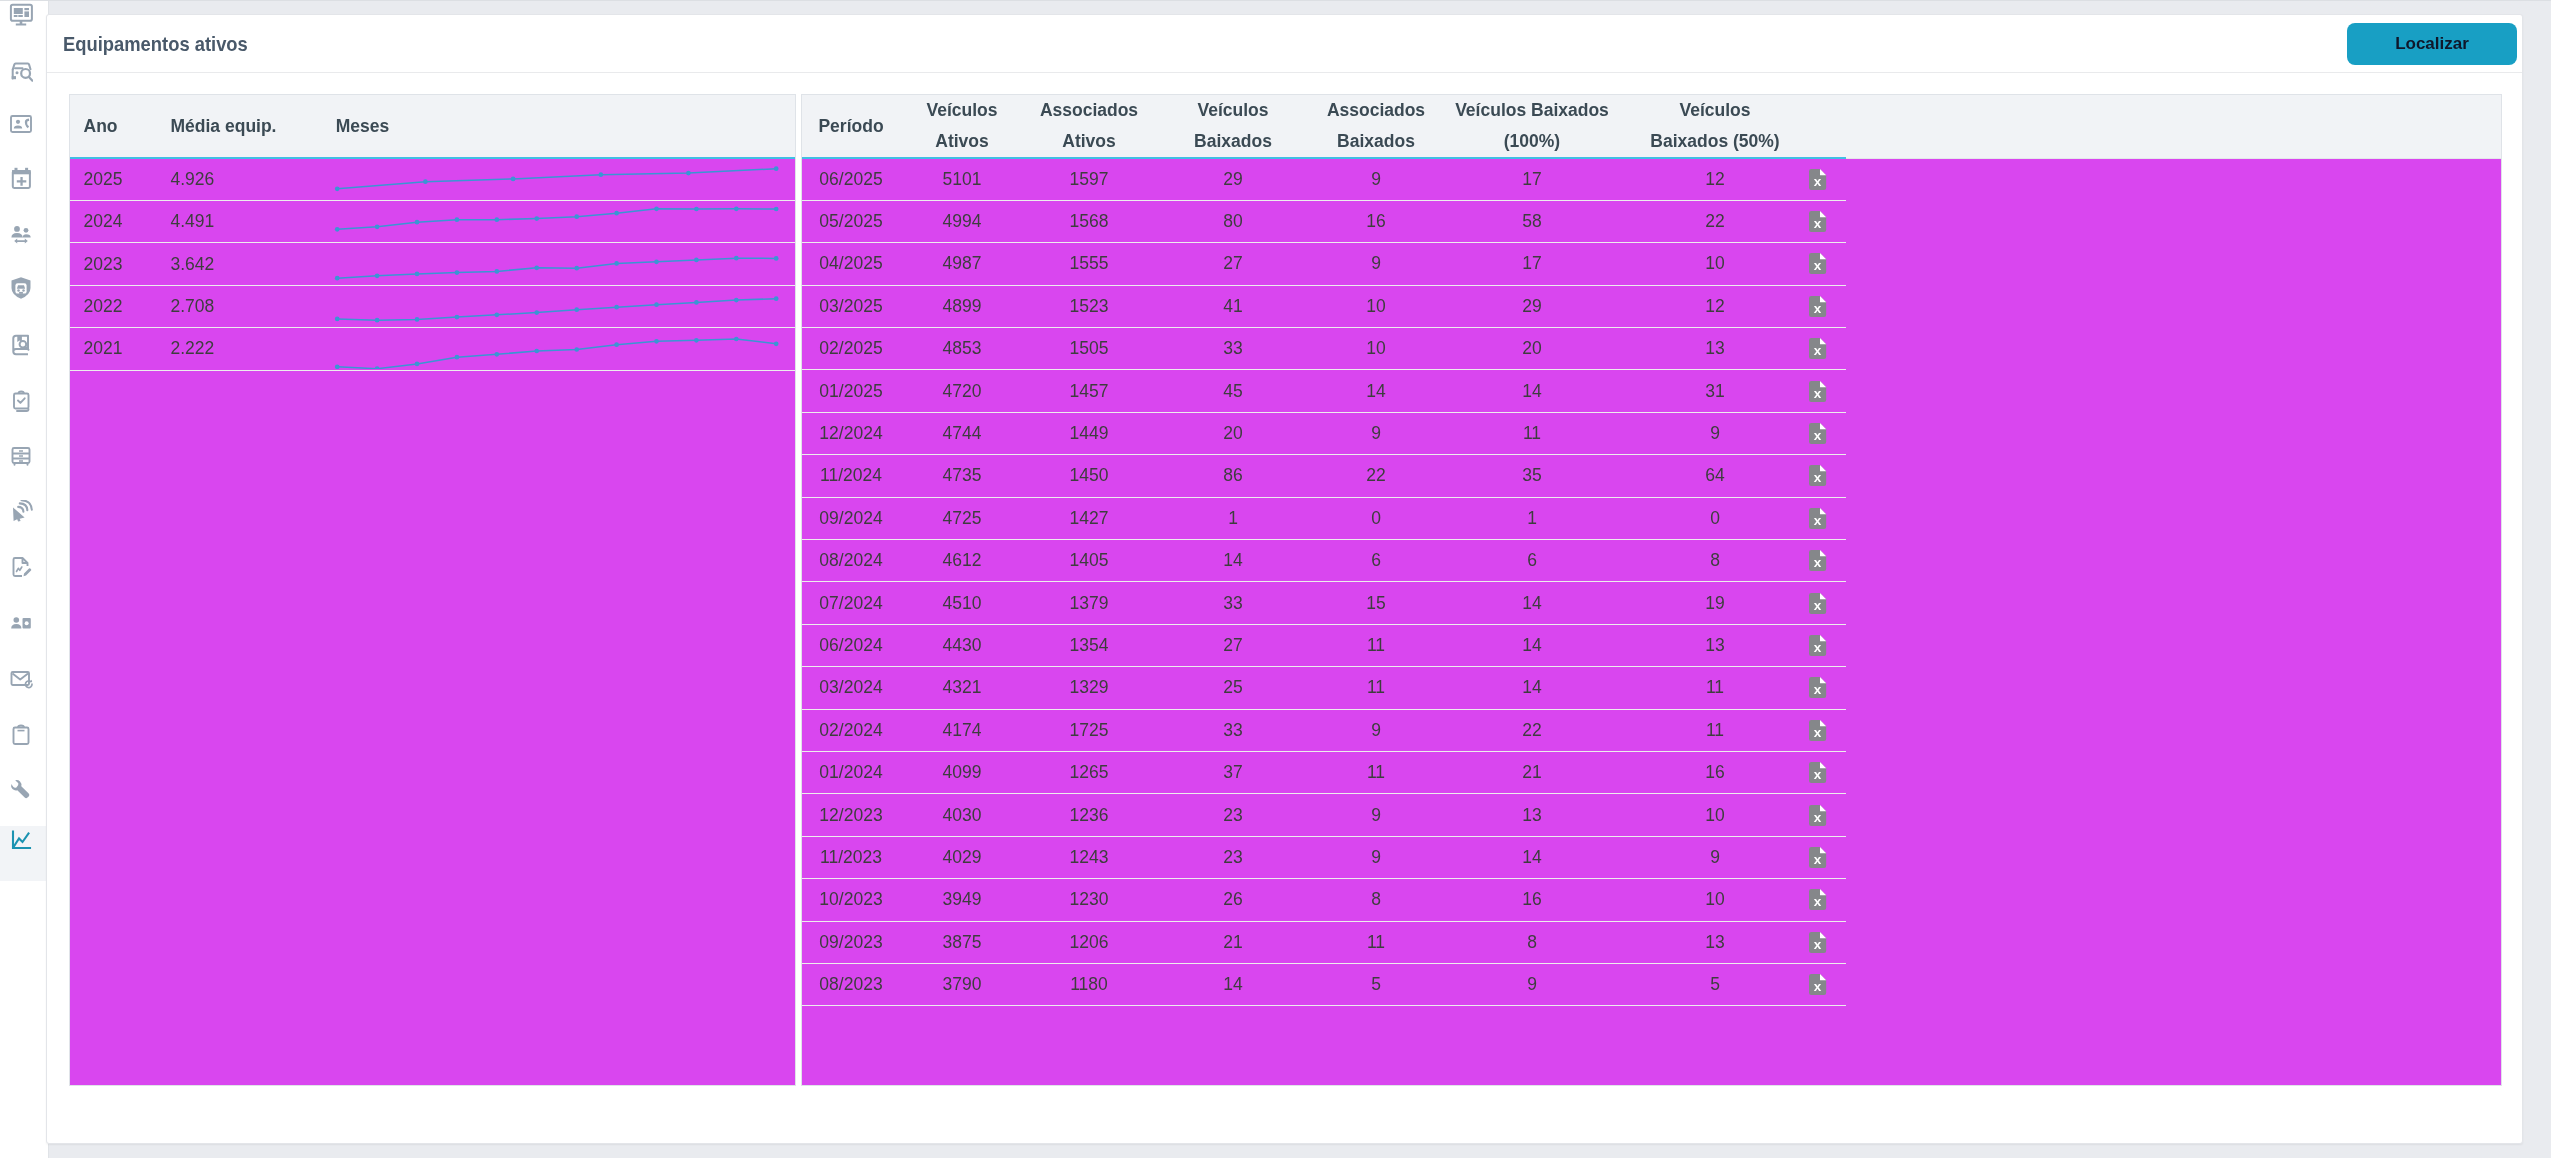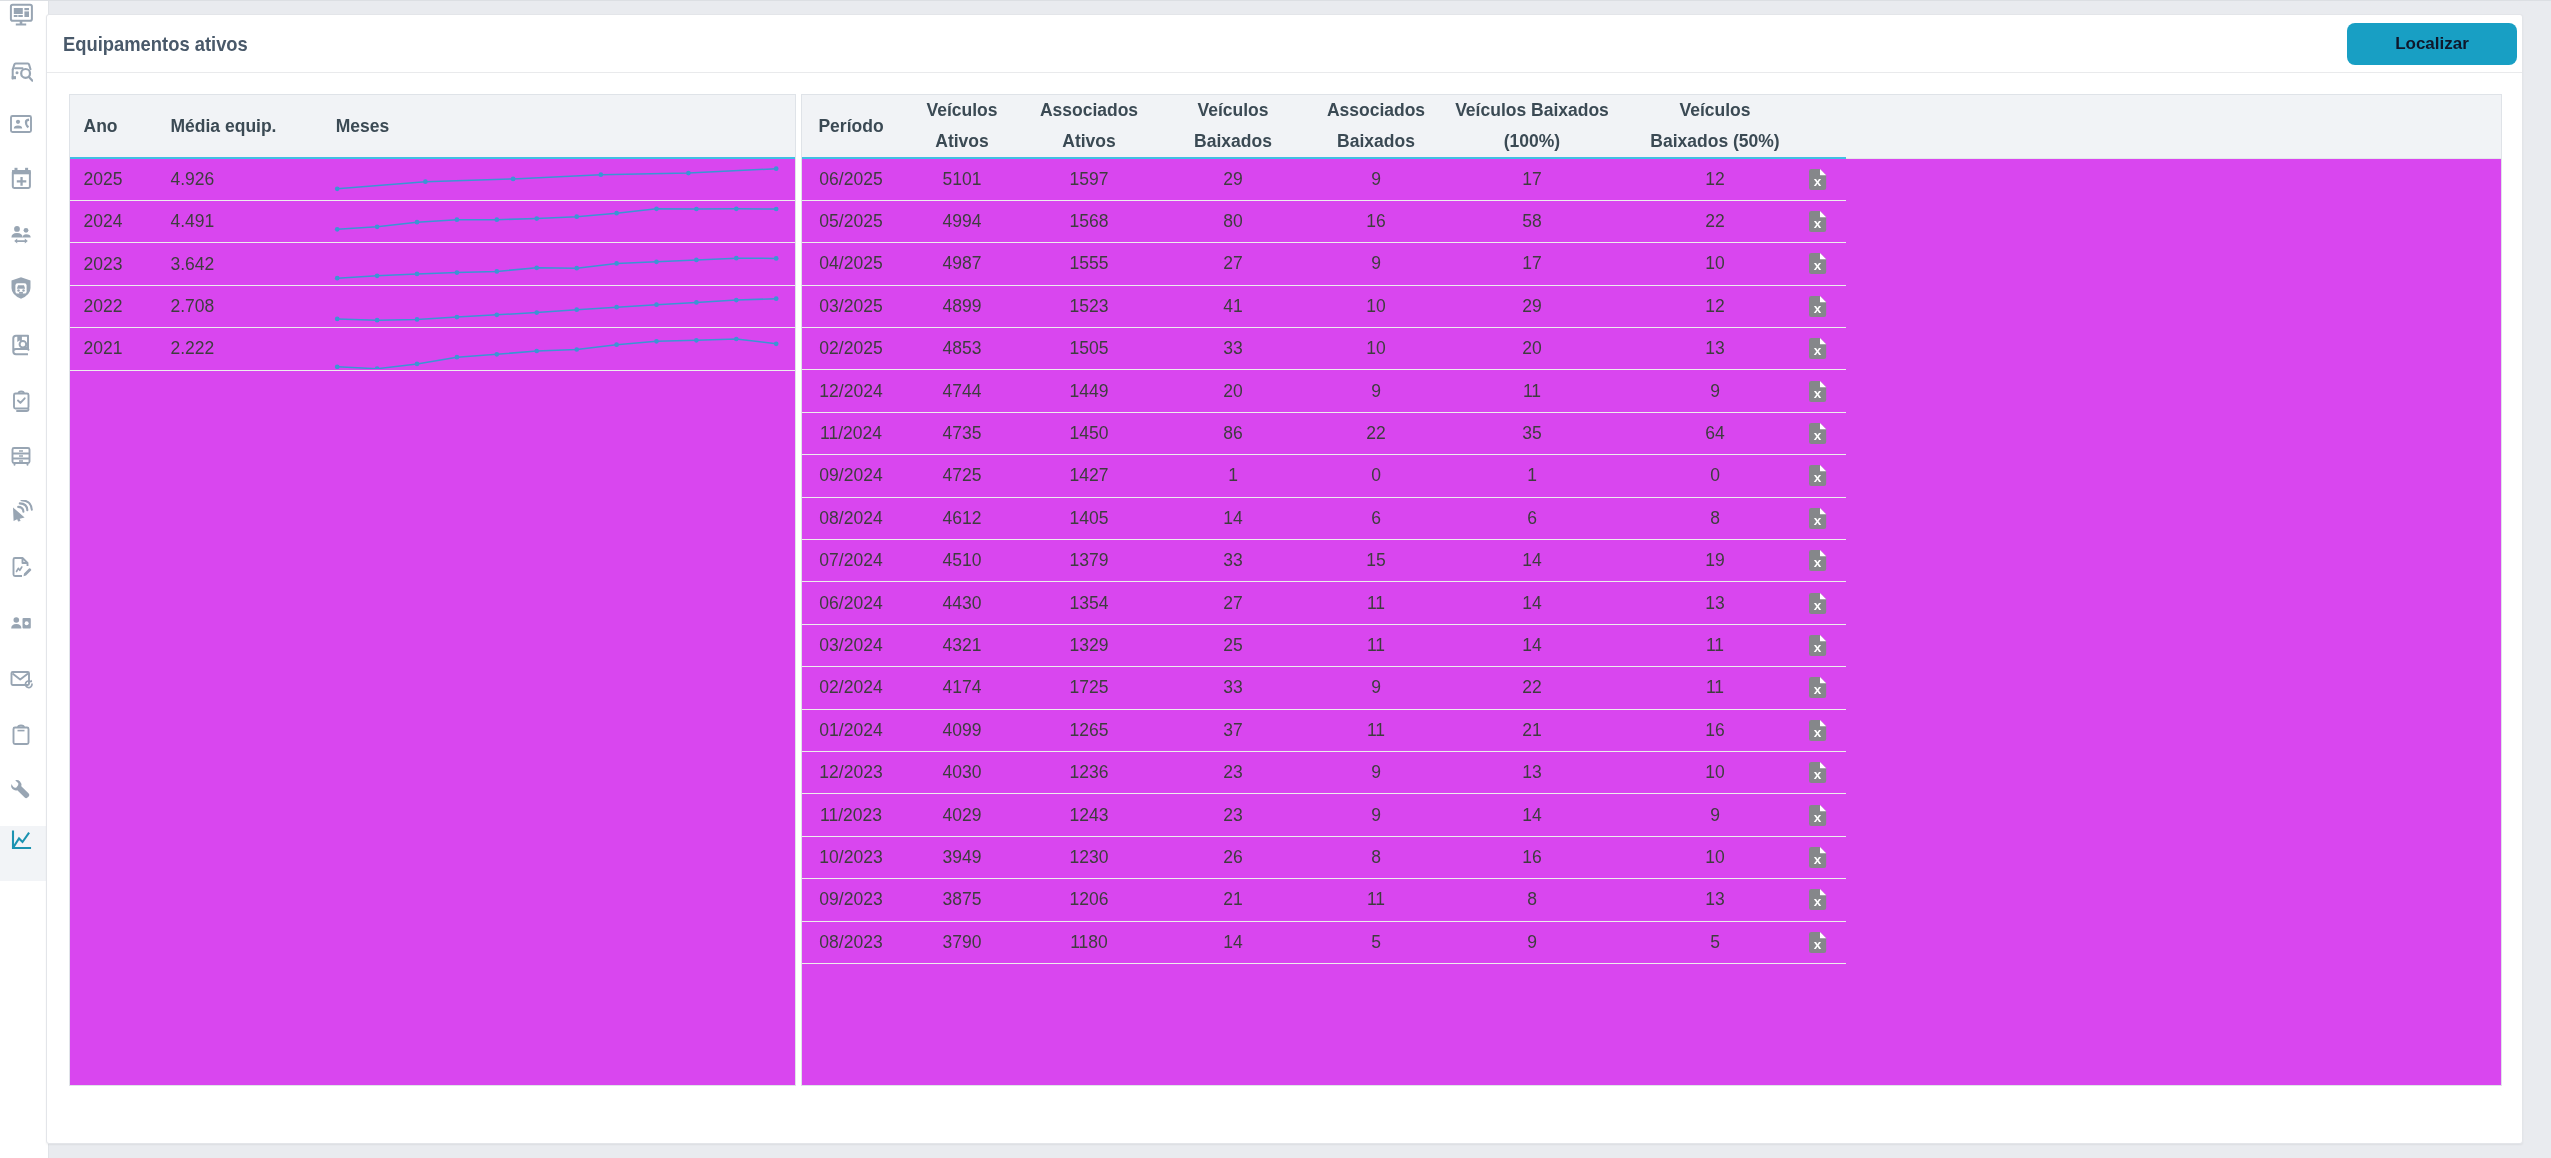--- a/index.html
+++ b/index.html
@@ -418,20 +418,37 @@
             <td class="ico">
               <svg width="18" height="21" viewBox="0 0 18 21" style="display:block">
                 <path fill="#85878a" d="M2.2 0 H11 L17.2 6.2 V18.8 a2.2 2.2 0 0 1 -2.2 2.2 H2.2 A2.2 2.2 0 0 1 0 18.8 V2.2 A2.2 2.2 0 0 1 2.2 0 Z"></path>
                 <path fill="#ffffff" d="M11 0 L17.2 6.2 H11 Z"></path>
                 <text x="8.6" y="17.3" font-family="Liberation Sans,sans-serif" font-size="13.5" font-weight="bold" fill="#fff" text-anchor="middle">x</text>
               </svg>
             </td>
             <td class="fillc"></td>
           </tr>
           <tr>
+            <td>01/2025</td>
+            <td>4720</td>
+            <td>1457</td>
+            <td>45</td>
+            <td>14</td>
+            <td>14</td>
+            <td>31</td>
+            <td class="ico">
+              <svg width="18" height="21" viewBox="0 0 18 21" style="display:block">
+                <path fill="#85878a" d="M2.2 0 H11 L17.2 6.2 V18.8 a2.2 2.2 0 0 1 -2.2 2.2 H2.2 A2.2 2.2 0 0 1 0 18.8 V2.2 A2.2 2.2 0 0 1 2.2 0 Z"></path>
+                <path fill="#ffffff" d="M11 0 L17.2 6.2 H11 Z"></path>
+                <text x="8.6" y="17.3" font-family="Liberation Sans,sans-serif" font-size="13.5" font-weight="bold" fill="#fff" text-anchor="middle">x</text>
+              </svg>
+            </td>
+            <td class="fillc"></td>
+          </tr>
+          <tr>
             <td>12/2024</td>
             <td>4744</td>
             <td>1449</td>
             <td>20</td>
             <td>9</td>
             <td>11</td>
             <td>9</td>
             <td class="ico">
               <svg width="18" height="21" viewBox="0 0 18 21" style="display:block">
                 <path fill="#85878a" d="M2.2 0 H11 L17.2 6.2 V18.8 a2.2 2.2 0 0 1 -2.2 2.2 H2.2 A2.2 2.2 0 0 1 0 18.8 V2.2 A2.2 2.2 0 0 1 2.2 0 Z"></path>

